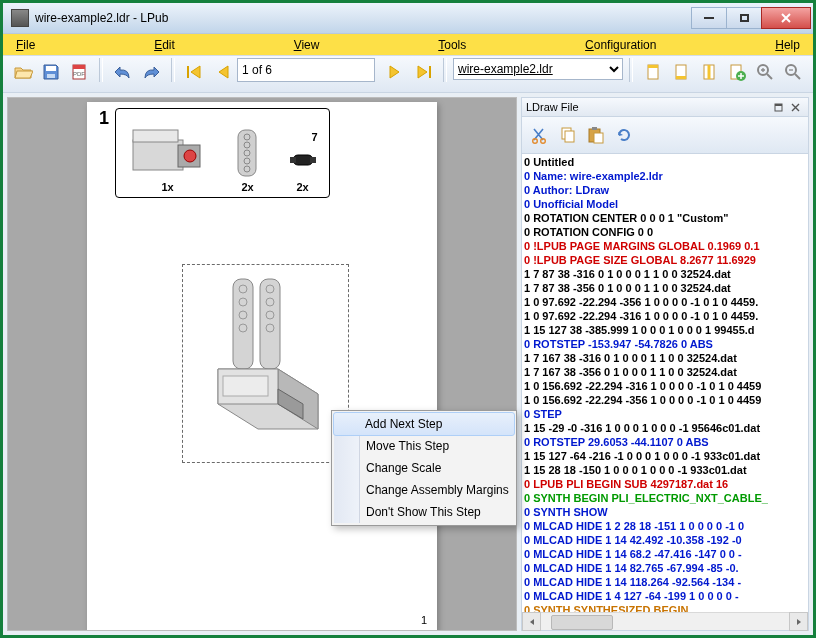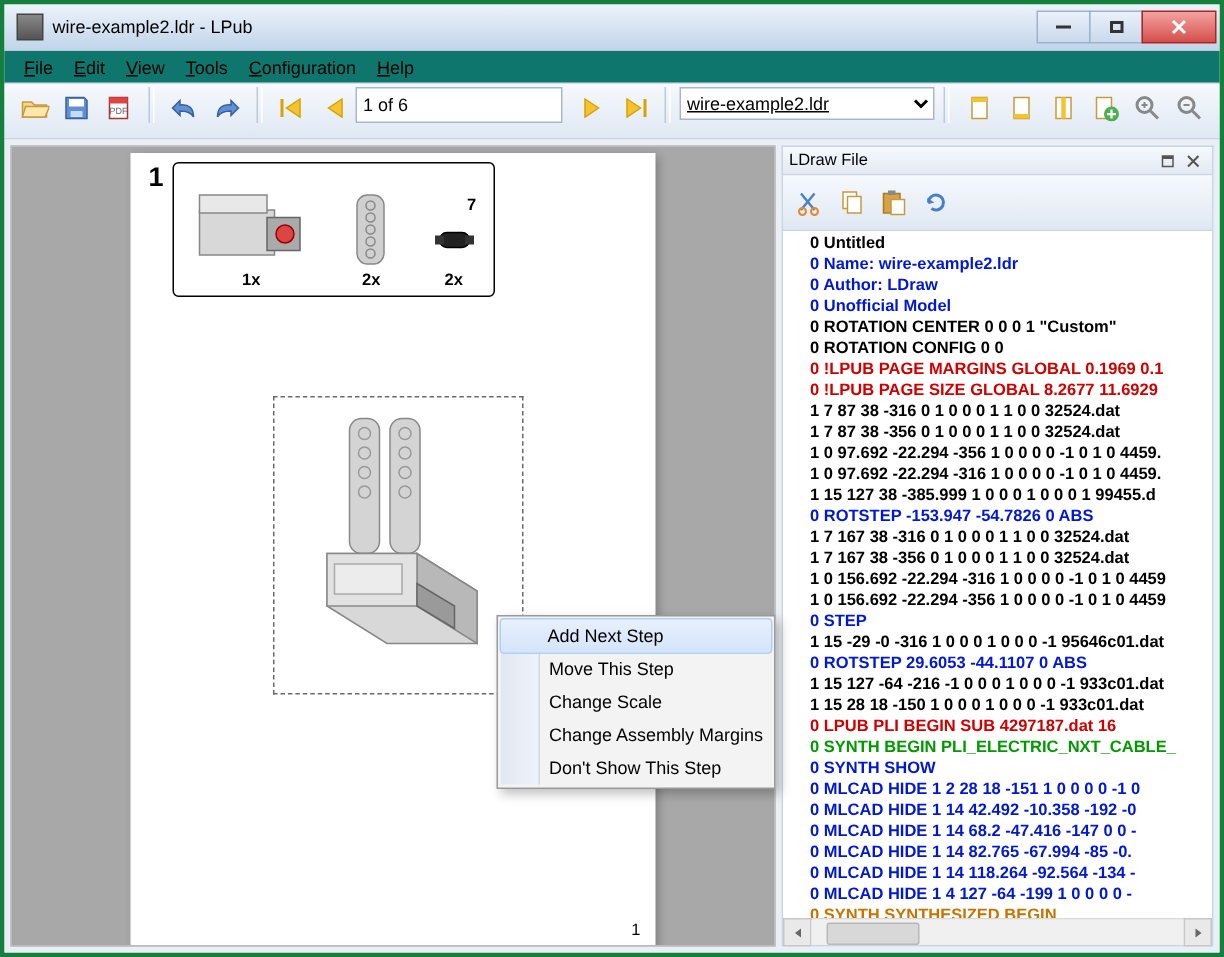--- a/index.html
+++ b/index.html
@@ -45,25 +45,26 @@
     justify-content: center;
     border-radius: 0;
   }
   .winbtn.min::after { content:""; width:10px; height:2px; background:#333; }
   .winbtn.max::after { content:""; width:9px; height:8px; border:2px solid #333; box-sizing:border-box; }
   .winbtn.close { background: linear-gradient(#f4a3a1,#d44f4b); border-color:#a82724; width:48px; }
   .winbtn.close svg { width:12px; height:12px; }
 
   .menubar {
     height: 21px;
-    background: #0f766e;
+    background: #fde047;
     display: flex;
     align-items: center;
     padding: 0 6px;
     border-bottom: 1px solid #d4dde8;
+    justify-content: space-between;
   }
   .menubar .item { padding: 2px 7px; color:#000; }
   .menubar .item u { text-decoration: underline; }
 
   .toolbar {
     height: 32px;
     background: linear-gradient(#f6f9fd,#dfe8f3);
     display: flex;
     align-items: flex-start;
     padding: 2px 6px;
@@ -204,21 +205,20 @@
   }
   .code {
     flex:1;
     font-family: Arial, sans-serif;
     font-size:11px;
     font-weight: bold;
     line-height: 14px;
     overflow: auto;
     white-space: nowrap;
     padding: 1px 2px;
-    margin-left: 16px;
   }
   .code .k { color:#000; }
   .code .b { color:#0018cf; }
   .code .r { color:#cf0000; }
   .code .o { color:#c87300; }
   .code .g { color:#009a00; }
 
   .scrollbar-h {
     height:17px;
     background:#f0f0f0;

